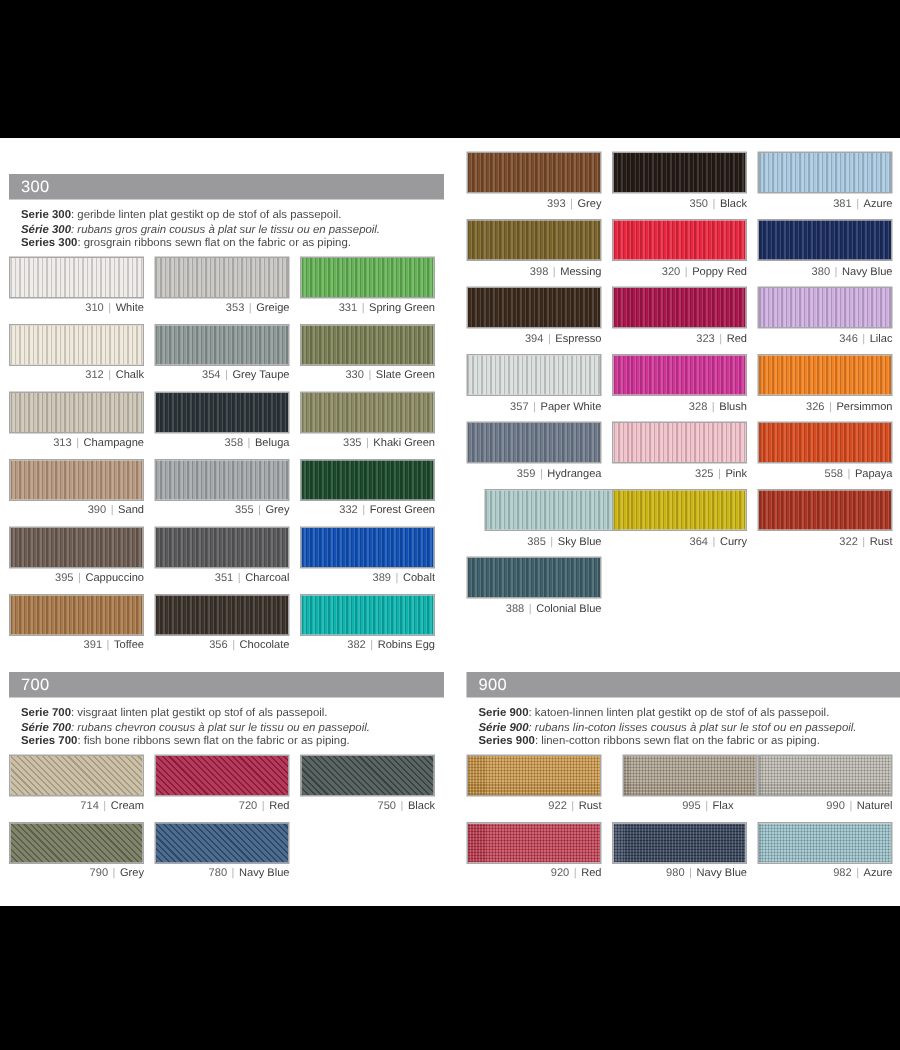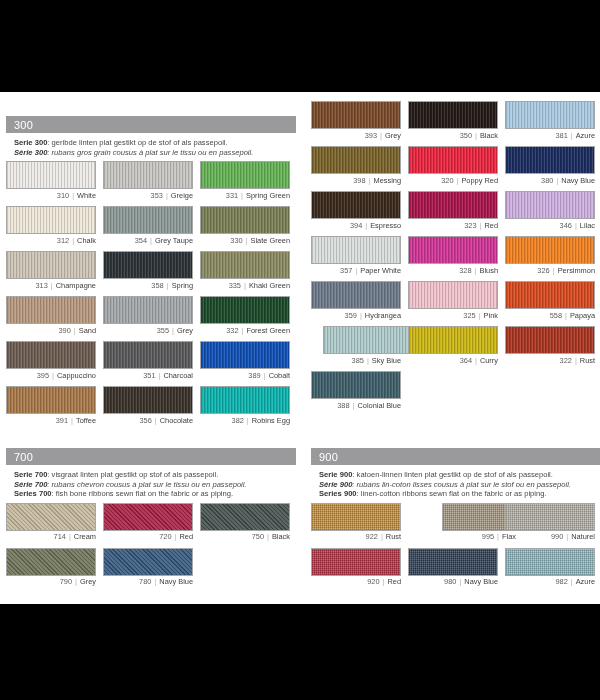--- a/index.html
+++ b/index.html
@@ -63,20 +63,21 @@
 
 <div class="page">
 
   <div class="panel left" id="p0" style="top:0px;margin-top:24px;">
     <div class="sec-head">
       <span class="code">300</span>
     </div>
     <div class="desc" id="d0">
         <div class="line nl"><span class="lbl">Serie 300</span><span>: geribde linten plat gestikt op de stof of als passepoil.</span></div>
         <div class="line fr"><span class="lbl">Série 300</span><span>: rubans gros grain cousus à plat sur le tissu ou en passepoil.</span></div>
+        <div class="line en"><span class="lbl">Series 300</span><span>: grosgrain ribbons sewn flat on the fabric or as piping.</span></div>
       </div>
     <div class="grid" id="g0" style="height: 270px;">
         <div class="cell" style="left: 0px; top: 0px;">
           <div class="sw">
             <div class="tex" style="background: repeating-linear-gradient(90deg, rgb(200, 197, 195) 0px, rgb(200, 197, 195) 1px, rgb(238, 235, 232) 1px, rgb(238, 235, 232) 2px, rgb(240, 238, 235) 2px, rgb(240, 238, 235) 3px) 0% 0% / auto, rgb(238, 235, 232);"></div>
           </div>
           <div class="cap">
             <span class="num">310</span>
             <span class="bar">|</span>
             <span class="nm">White</span>
@@ -152,21 +153,21 @@
             <span class="nm">Grey Taupe</span>
           </div>
         </div>
         <div class="cell" style="left: 97px; top: 90px;">
           <div class="sw">
             <div class="tex" style="background: repeating-linear-gradient(90deg, rgb(37, 43, 47) 0px, rgb(37, 43, 47) 1px, rgb(44, 51, 56) 1px, rgb(44, 51, 56) 2px, rgb(71, 78, 82) 2px, rgb(71, 78, 82) 3px) 0% 0% / auto, rgb(44, 51, 56);"></div>
           </div>
           <div class="cap">
             <span class="num">358</span>
             <span class="bar">|</span>
-            <span class="nm">Spring</span>
+            <span class="nm">Beluga</span>
           </div>
         </div>
         <div class="cell" style="left: 97px; top: 135px;">
           <div class="sw">
             <div class="tex" style="background: repeating-linear-gradient(90deg, rgb(138, 141, 144) 0px, rgb(138, 141, 144) 1px, rgb(164, 168, 171) 1px, rgb(164, 168, 171) 2px, rgb(176, 179, 182) 2px, rgb(176, 179, 182) 3px) 0% 0% / auto, rgb(164, 168, 171);"></div>
           </div>
           <div class="cap">
             <span class="num">355</span>
             <span class="bar">|</span>
             <span class="nm">Grey</span>
@@ -536,21 +537,21 @@
         <div class="cell" style="left: 0px; top: 45px;">
           <div class="sw">
             <div class="tex" style="background: repeating-linear-gradient(90deg, rgba(0, 0, 0, 0.13) 0px, rgba(0, 0, 0, 0.13) 1px, rgba(255, 255, 255, 0.13) 1px, rgba(255, 255, 255, 0.13) 2px) 0% 0% / auto, repeating-linear-gradient(0deg, rgba(0, 0, 0, 0.12) 0px, rgba(0, 0, 0, 0.12) 1px, rgba(255, 255, 255, 0.12) 1px, rgba(255, 255, 255, 0.12) 2px), rgb(189, 50, 72);"></div>
           </div>
           <div class="cap">
             <span class="num">920</span>
             <span class="bar">|</span>
             <span class="nm">Red</span>
           </div>
         </div>
-        <div class="cell" style="left: 115px; top: 0px; padding-left: 16px;">
+        <div class="cell" style="left: 88px; top: 0px; padding-left: 16px;">
           <div class="sw">
             <div class="tex" style="background: repeating-linear-gradient(90deg, rgba(0, 0, 0, 0.13) 0px, rgba(0, 0, 0, 0.13) 1px, rgba(255, 255, 255, 0.13) 1px, rgba(255, 255, 255, 0.13) 2px) 0% 0% / auto, repeating-linear-gradient(0deg, rgba(0, 0, 0, 0.12) 0px, rgba(0, 0, 0, 0.12) 1px, rgba(255, 255, 255, 0.12) 1px, rgba(255, 255, 255, 0.12) 2px), rgb(169, 156, 136);"></div>
           </div>
           <div class="cap">
             <span class="num">995</span>
             <span class="bar">|</span>
             <span class="nm">Flax</span>
           </div>
         </div>
         <div class="cell" style="left: 97px; top: 45px;">

